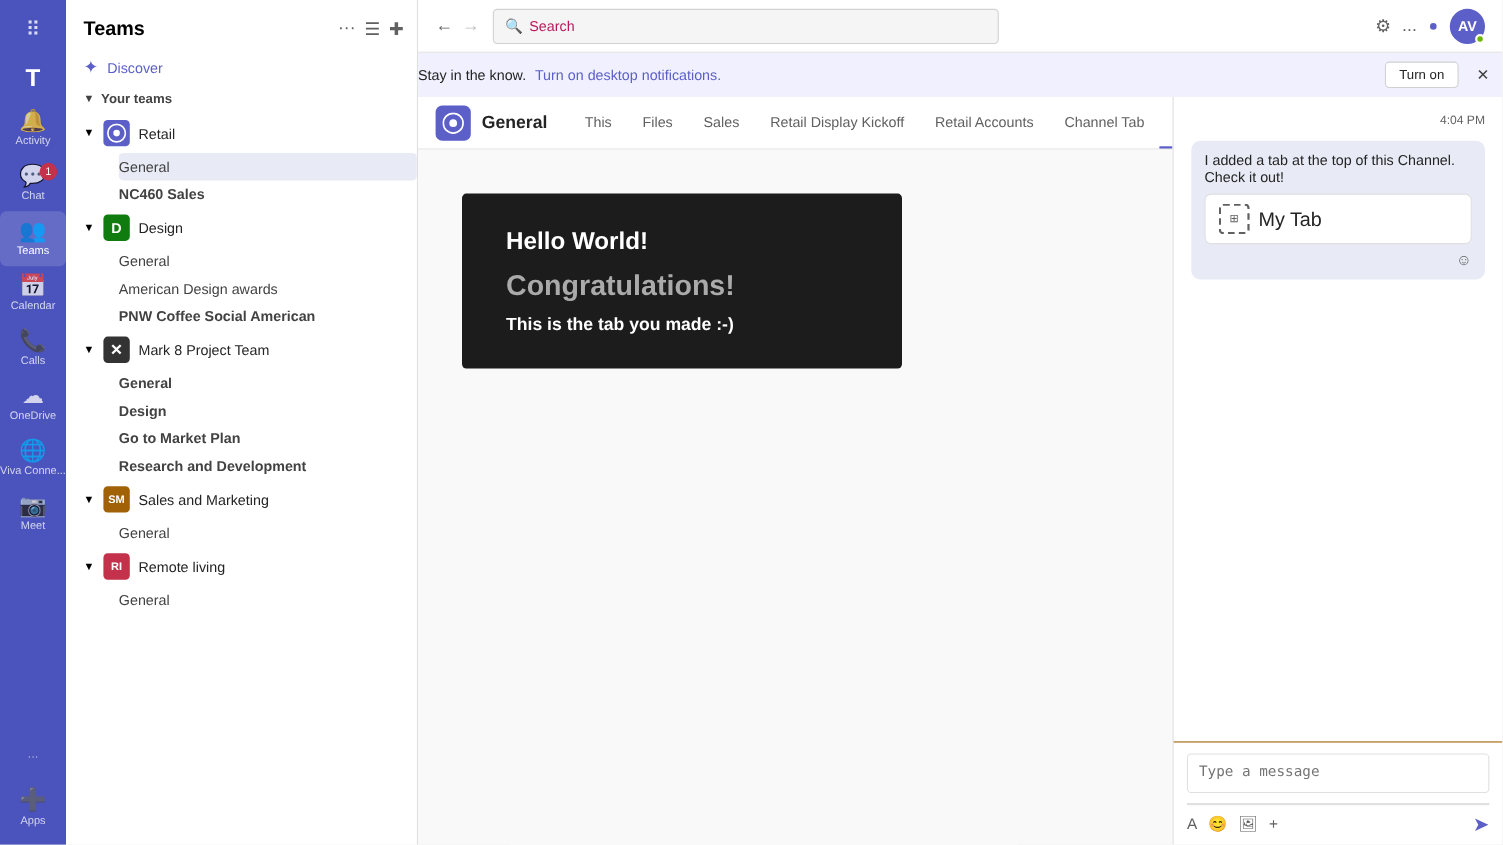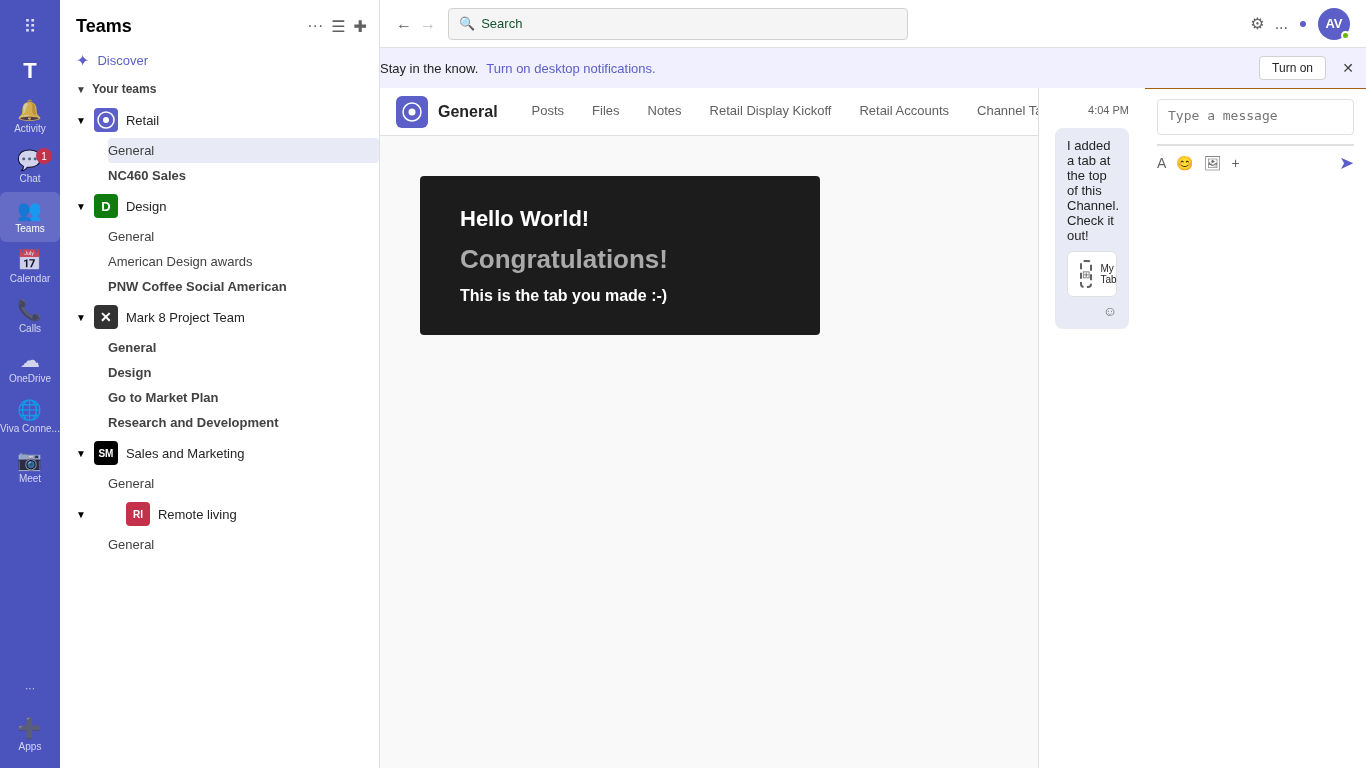--- a/index.html
+++ b/index.html
@@ -120,22 +120,22 @@
       align-items: center;
       justify-content: center;
       font-size: 11px;
       font-weight: 700;
       color: #fff;
       flex-shrink: 0;
     }
     .team-avatar.retail { background: #5b5fc7; }
     .team-avatar.design { background: #107c10; }
     .team-avatar.mark8 { background: #333; }
-    .team-avatar.sm { background: #000000; }
-    .team-avatar.ri { background: #c4314b; margin-left: 32px; }
+    .team-avatar.sm { background: #a16207; }
+    .team-avatar.ri { background: #c4314b; }
 
     .team-name {
       font-size: 13px;
       color: #242424;
       flex: 1;
     }
     .channel-list {
       padding-left: 48px;
     }
     .channel-item {
@@ -360,25 +360,25 @@
       color: #aaa;
       margin-bottom: 12px;
     }
     .hello-sub {
       font-size: 16px;
       font-weight: 700;
     }
 
     
     .chat-panel {
-      width: 328px;
+      width: 300px;
       background: #fff;
       border-left: 1px solid #e0e0e0;
       display: flex;
-      flex-direction: row;
+      flex-direction: column;
       flex-shrink: 0;
     }
     .chat-messages {
       flex: 1;
       padding: 16px;
       overflow-y: auto;
       display: flex;
       flex-direction: column;
       gap: 8px;
     }
@@ -599,21 +599,21 @@
 
 <div class="main">
 
   <div class="topbar">
     <div class="top-left">
       <span style="color:#616161;font-size:16px;">←</span>
       <span style="color:#c0c0c0;font-size:16px;">→</span>
     </div>
     <div class="search-bar">
       <span style="font-size:13px;">🔍</span>
-      <span style="color:#14532d;">Search</span>
+      <span style="color:#be185d;">Search</span>
     </div>
     <div class="top-right">
       <span style="color:#616161;font-size:16px;">⚙</span>
       <span style="color:#616161;font-size:16px;">...</span>
       <div style="position:relative;width:10px;height:10px;">
         <div class="online-dot" style="width:10px;height:10px;border-radius:50%;background:#5b5fc7;"></div>
       </div>
       <div class="avatar-circle">
         <span>AV</span>
         <div class="avatar-status"></div>
@@ -633,23 +633,23 @@
 
       <div class="channel-header">
         <div class="channel-icon">
           <svg width="20" height="20" viewBox="0 0 20 20">
               <circle cx="10" cy="10" r="9" fill="none" stroke="white" stroke-width="1.5"></circle>
               <circle cx="10" cy="10" r="3.5" fill="white"></circle>
             </svg>
         </div>
         <span class="channel-name">General</span>
         <div class="channel-tabs">
-          <div class="channel-tab">Posts</div>
+          <div class="channel-tab">This</div>
           <div class="channel-tab">Files</div>
-          <div class="channel-tab">Notes</div>
+          <div class="channel-tab">Sales</div>
           <div class="channel-tab">Retail Display Kickoff</div>
           <div class="channel-tab">Retail Accounts</div>
           <div class="channel-tab">Channel Tab</div>
           <div class="channel-tab active channel-tab-dropdown">
             
             
           </div>
 
         </div>
 
@@ -668,21 +668,21 @@
 
     <div class="chat-panel">
       <div class="chat-messages">
         <div class="chat-timestamp">4:04 PM</div>
         <div class="chat-bubble">
           <span>I added a tab at the top of this Channel. Check it out!</span>
           <div class="my-tab-card">
             <div class="my-tab-icon">
               <span style="font-size:10px;color:#616161;">⊞</span>
             </div>
-            <span style="font-size:10px;color:#242424;font-weight:500;">My Tab</span>
+            <span style="font-size:18px;color:#242424;font-weight:500;">My Tab</span>
           </div>
           <div style="text-align:right;margin-top:6px;">
             <span style="font-size:14px;cursor:pointer;color:#616161;">☺</span>
           </div>
         </div>
       </div>
 
       <div class="chat-input-area">
         <textarea class="chat-input" placeholder="Type a message" style=""></textarea>
         <div class="chat-input-divider"></div>

